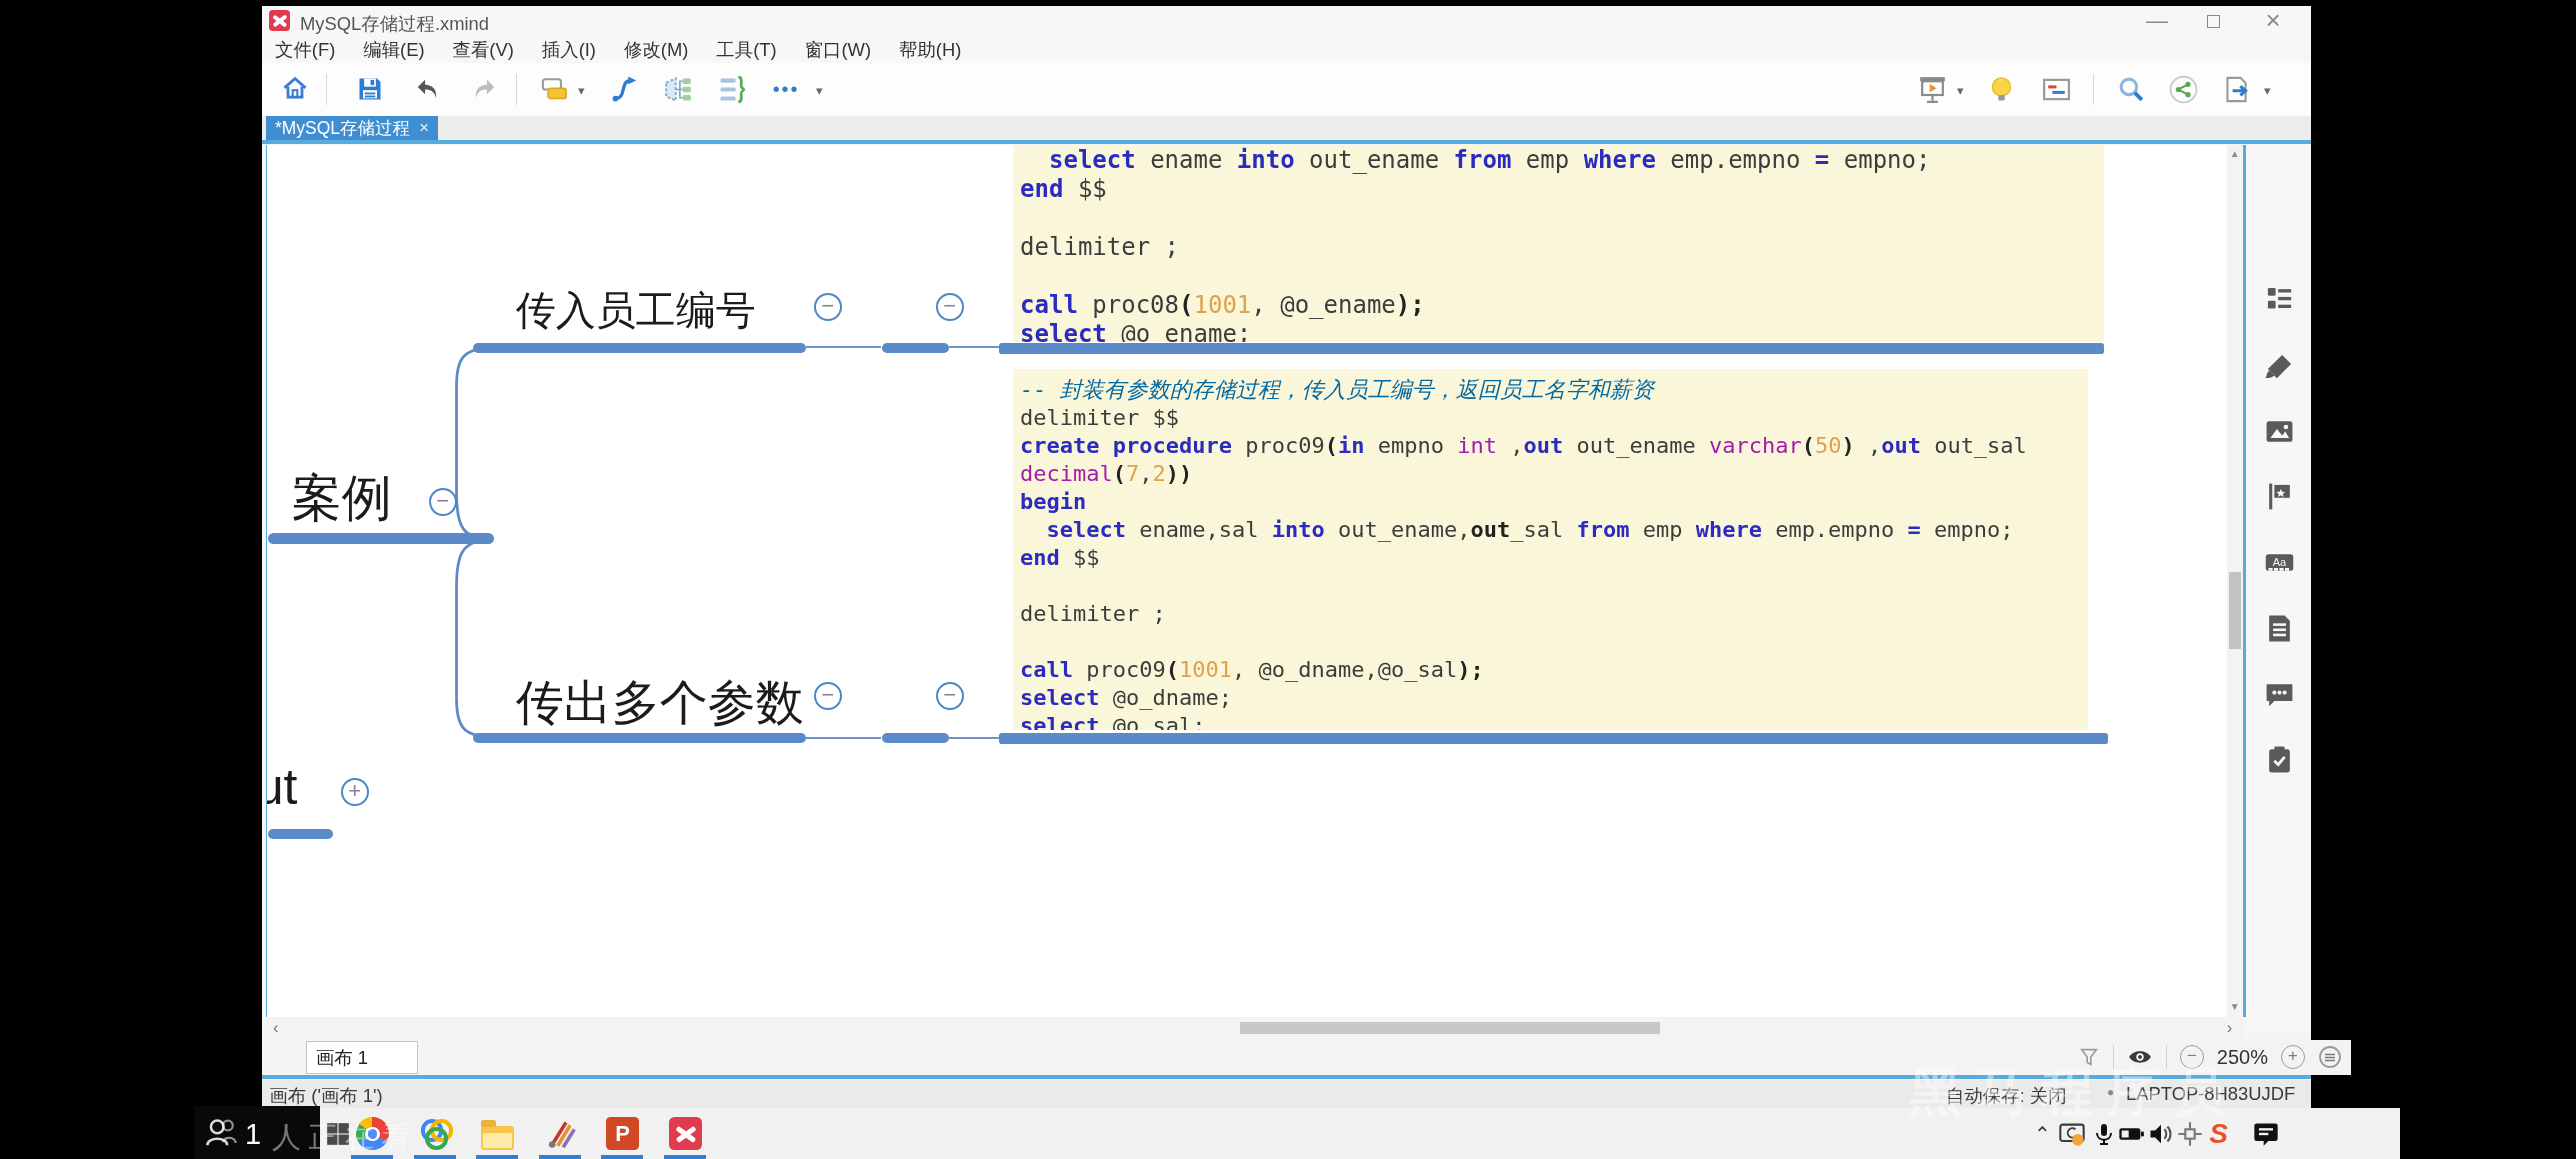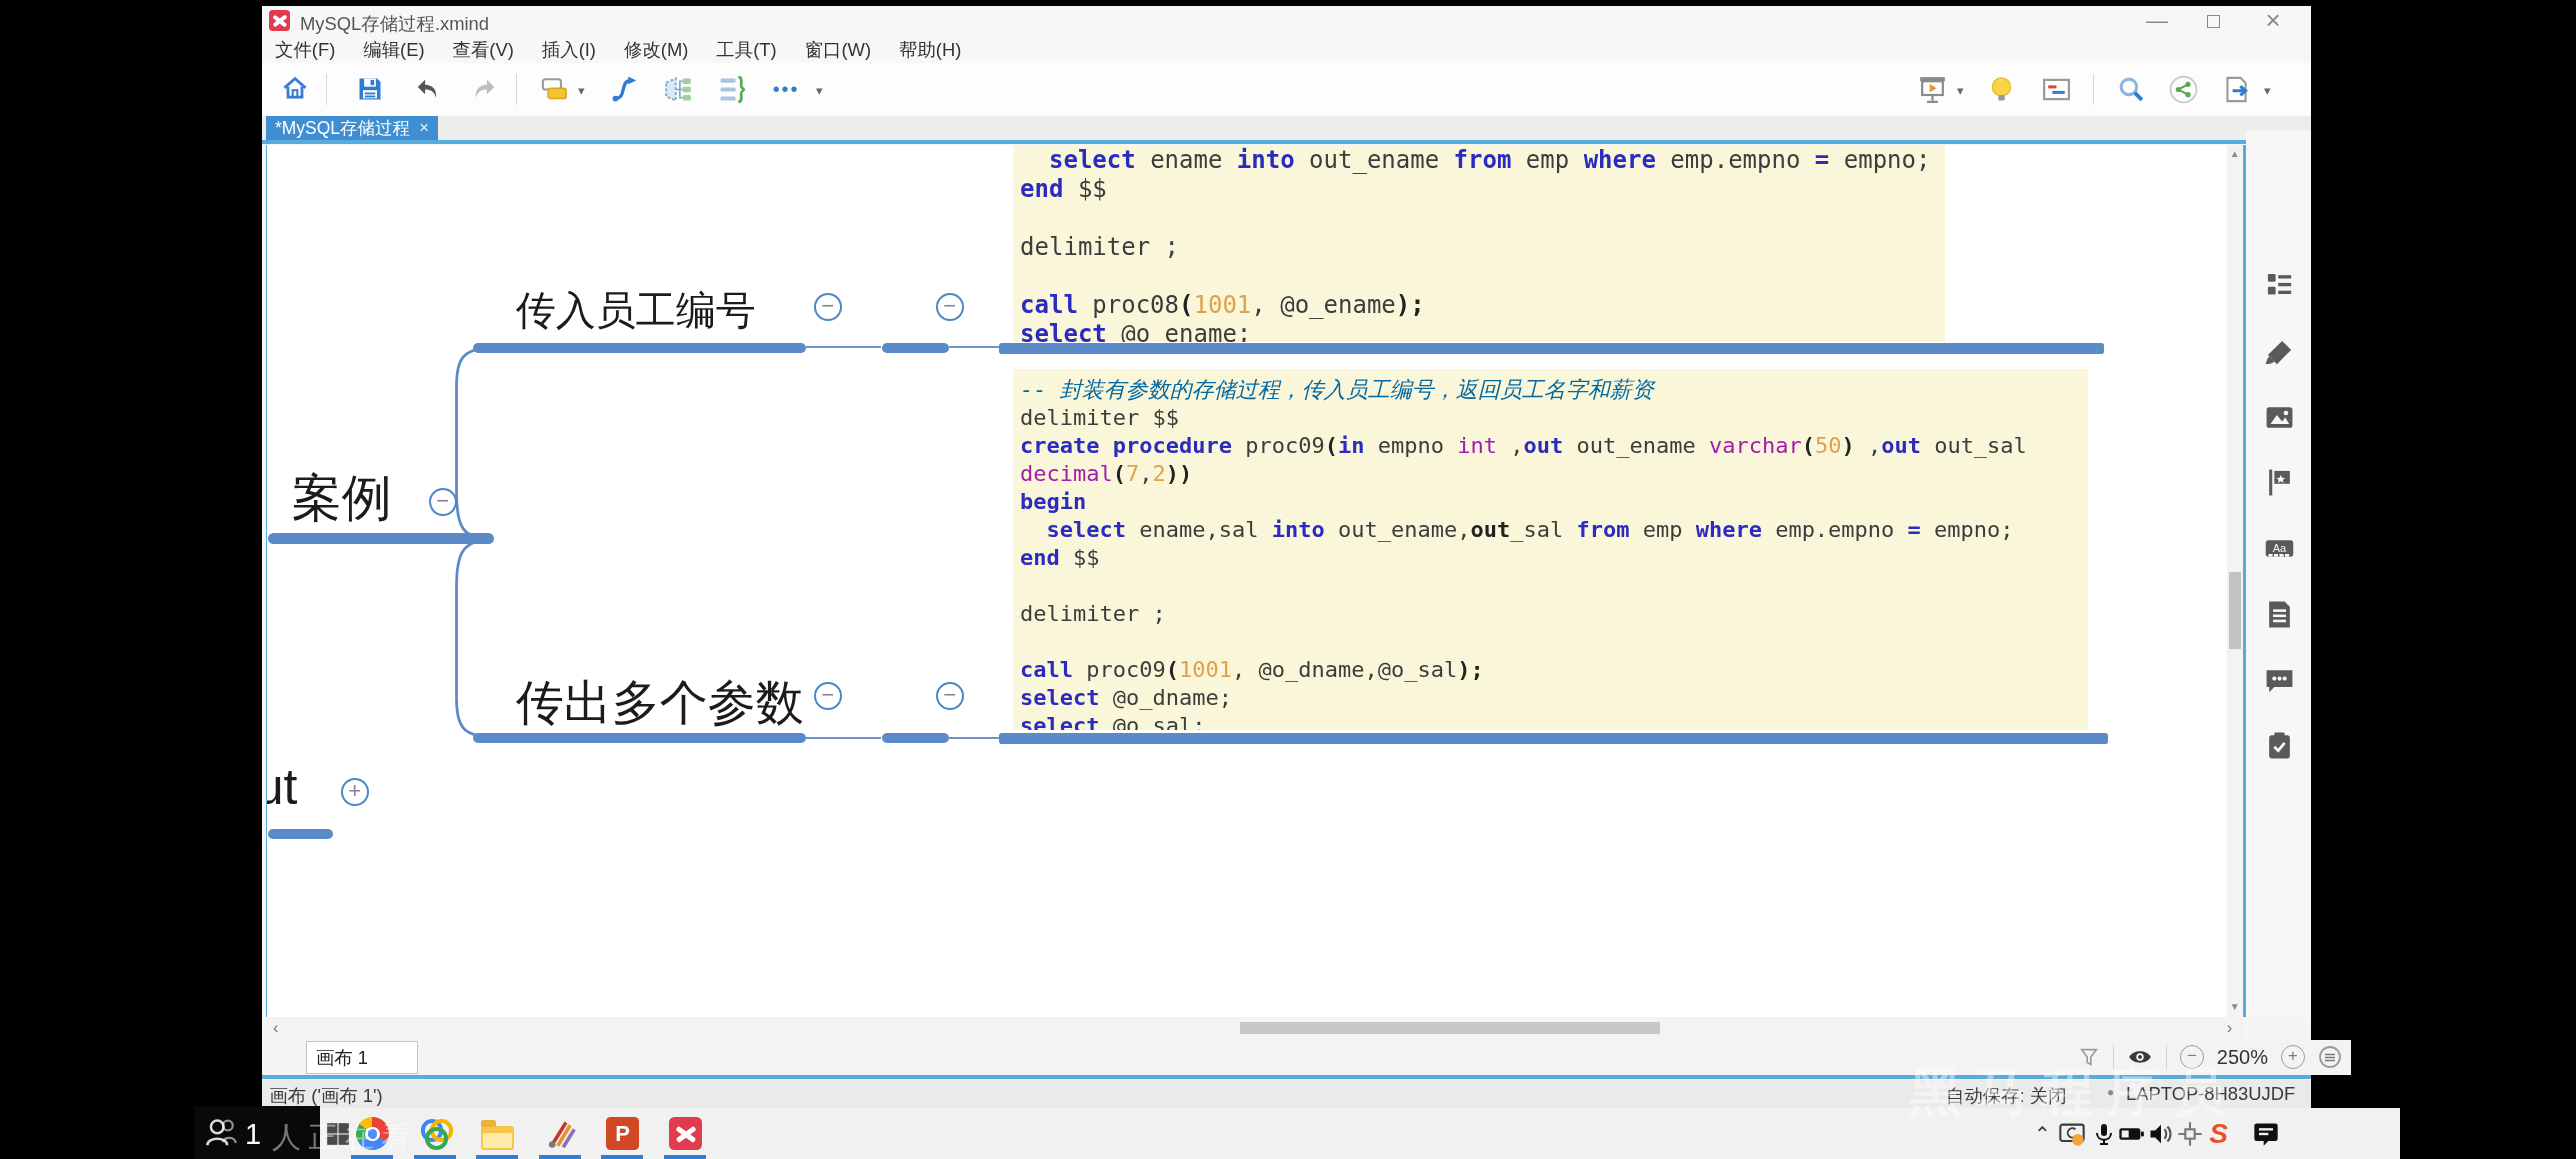--- a/index.html
+++ b/index.html
@@ -29,21 +29,21 @@
   .tab{left:3.7px;top:0;height:24px;background:#3f8ed2;color:#fff;display:flex;align-items:center;
        padding:0 9.2px;gap:9.2px;font-size:17.5px;}
   .tab-close{font-size:16.6px;color:#eaf3fb;}
   .cyan-line{left:0;top:134px;width:2049px;height:4.6px;background:#58abdd;}
   
   .canvas{left:3.7px;top:139px;width:1961px;height:872px;background:#fff;border-left:1.8px solid #58abdd;
           overflow:hidden;}
   .vscroll{left:1965px;top:139px;width:15.6px;height:872px;background:#f3f3f3;}
   .scroll-glyph{width:15.6px;text-align:center;font-size:10px;color:#8a8a8a;}
   .cyan-vline{left:1981px;top:139px;width:2.8px;height:872px;background:#58abdd;}
-  .rpanel{left:1984px;top:125px;width:65px;height:886px;background:#f7f7f7;}
+  .rpanel{left:1984px;top:139px;width:65px;height:886px;background:#f7f7f7;}
   .rp-icon{left:13px;width:40px;height:40px;display:flex;align-items:center;justify-content:center;color:#5a5a5a;}
   
   .node-label{color:#1b1b1b;white-space:nowrap;}
   .bar{background:#5b8bc7;border-radius:5.5px;}
   .thin{background:#6b94c9;height:2.8px;}
   .collapse{width:28px;height:28px;border:2.8px solid #4f86c6;border-radius:50%;background:#fff;
             color:#8a7f96;font-size:22px;line-height:22px;text-align:center;box-sizing:border-box;}
   
   .codeblock{background:#faf6da;font-family:"DejaVu Sans Mono","Liberation Mono",monospace;color:#3c3c3c;
              padding:1.8px 0 0 7.4px;box-sizing:border-box;overflow:hidden;}
@@ -257,21 +257,21 @@
       <div class="abs collapse" style="left:162px;top:343px;">−</div>
 
       <div class="abs node-label" style="left:249px;top:138px;font-size:40px;">传入员工编号</div>
       <div class="abs bar" style="left:206px;top:198px;width:333px;height:10px;"></div>
       <div class="abs thin" style="left:539px;top:201px;width:75px;"></div>
       <div class="abs bar" style="left:615px;top:198px;width:67px;height:10px;"></div>
       <div class="abs thin" style="left:682px;top:201px;width:51px;"></div>
       <div class="abs collapse" style="left:547px;top:148px;">−</div>
       <div class="abs collapse" style="left:669px;top:148px;">−</div>
 
-      <div class="abs codeblock code1" style="left:746px;top:0;width:932px;height:197px;">
+      <div class="abs codeblock code1" style="left:746px;top:0;width:1091px;height:197px;">
           <div class="code-line"><span class="sg-p">  </span><span class="sg-k">select</span><span class="sg-p"> ename </span><span class="sg-k">into</span><span class="sg-p"> out_ename </span><span class="sg-k">from</span><span class="sg-p"> emp </span><span class="sg-k">where</span><span class="sg-p"> emp.empno </span><span class="sg-k">=</span><span class="sg-p"> empno;</span></div>
           <div class="code-line"><span class="sg-k">end</span><span class="sg-p"> $$</span></div>
           <div class="code-line">&nbsp;</div>
           <div class="code-line"><span class="sg-p">delimiter ;</span></div>
           <div class="code-line">&nbsp;</div>
           <div class="code-line"><span class="sg-k">call</span><span class="sg-p"> proc08</span><span class="sg-b">(</span><span class="sg-n">1001</span><span class="sg-p">, @o_ename</span><span class="sg-b">);</span></div>
           <div class="code-line"><span class="sg-k">select</span><span class="sg-p"> @o_ename;</span></div>
         </div>
       <div class="abs bar" style="left:732px;top:198px;width:1105px;height:11px;border-radius:2.8px;"></div>
 

